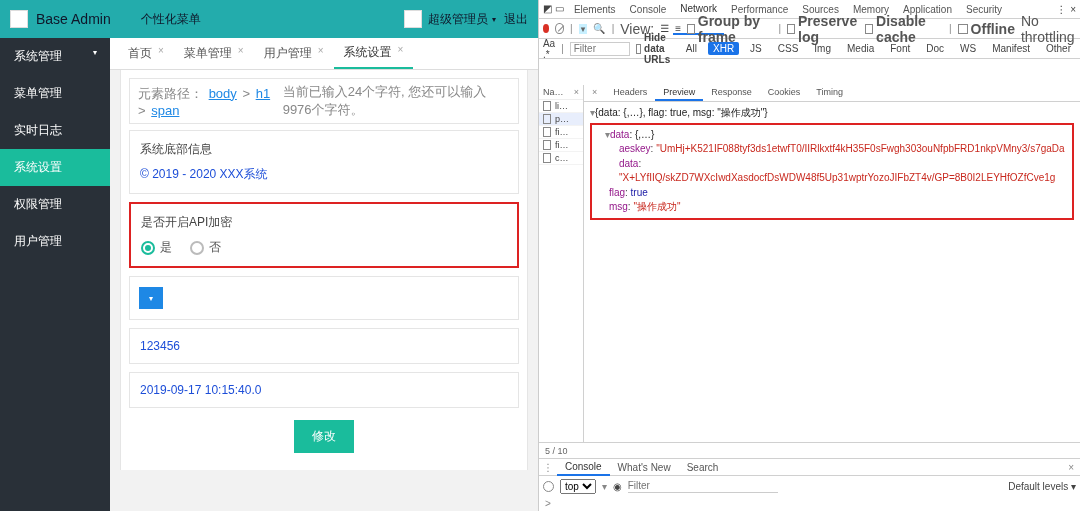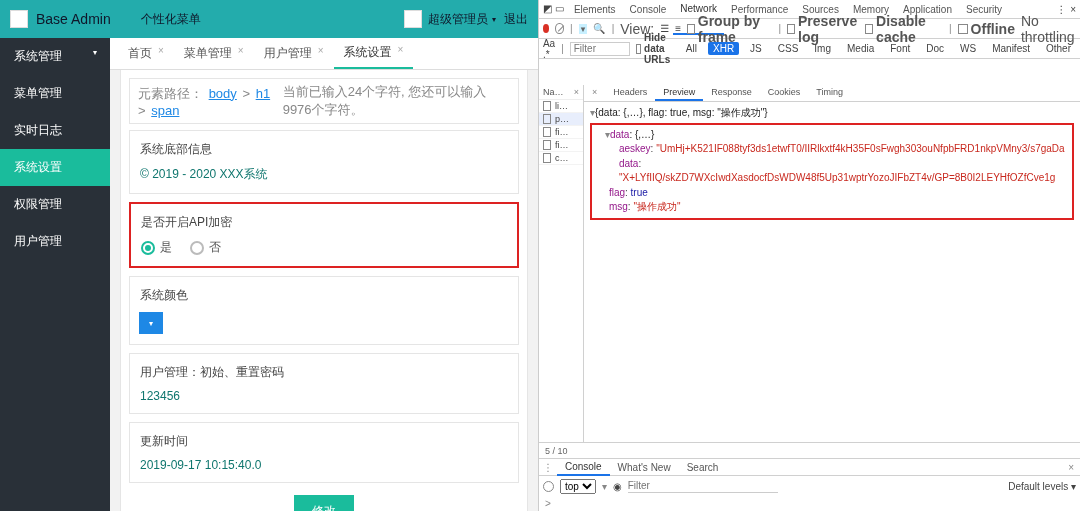--- a/index.html
+++ b/index.html
@@ -29,21 +29,21 @@
     .tab.active { color: #333; border-bottom: 2px solid #1abc9c; }
 
     .content { flex: 1; overflow-y: auto; padding: 0 10px 0 10px; position: relative; }
     .content-inner { background: #fff; border-left: 1px solid #e5e5e5; border-right: 1px solid #e5e5e5; padding: 8px; min-height: 400px; }
     .pathrow { display: flex; align-items: center; justify-content: flex-end; border: 1px solid #e5e5e5; padding: 4px 8px; color: #888; font-size: 13px; margin-bottom: 6px; }
     .pathrow a { color: #1e88e5; text-decoration: underline; margin: 0 2px; }
 
     .card { border: 1px solid #e5e5e5; padding: 10px; margin-bottom: 8px; }
     .api-card { border: 2px solid #d22; }
     .card-title { font-size: 12px; color: #444; margin-bottom: 8px; }
-    .card-value { font-size: 12px; color: #0f766e; }
+    .card-value { font-size: 12px; color: #1d4ed8; }
     .radio-row { display: flex; align-items: center; gap: 18px; margin-top: 8px; }
     .radio-row label { display: flex; align-items: center; gap: 5px; font-size: 12px; color: #555; }
     .radio-outer { width: 14px; height: 14px; border: 2px solid #1abc9c; border-radius: 50%; display: inline-flex; align-items: center; justify-content: center; }
     .radio-outer.off { border-color: #bbb; }
     .radio-inner { width: 6px; height: 6px; background: #1abc9c; border-radius: 50%; }
 
     .color-row { display:flex; align-items:center; }
     .color-input { width: 105px; height: 22px; border: 1px solid #ccc; padding: 0 4px; font-size: 11px; }
     .color-btn { width: 24px; height: 22px; background: #1e88e5; color: #fff; display: inline-flex; align-items: center; justify-content: center; font-size: 8px; margin-left: -1px; border: 1px solid #1e88e5; }
 
@@ -176,33 +176,30 @@
                 <span>是</span>
               </label>
               <label>
                 <span class="radio-outer off"></span>
                 <span>否</span>
               </label>
             </div>
           </div>
 
           <div class="card">
-            <div class="card-title">系统颜色</div>
             <div class="color-row">
               <span class="color-btn">▾</span>
             </div>
           </div>
 
           <div class="card">
-            <div class="card-title">用户管理：初始、重置密码</div>
             <div class="card-value">123456</div>
           </div>
 
           <div class="card">
-            <div class="card-title">更新时间</div>
             <div class="card-value">2019-09-17 10:15:40.0</div>
           </div>
 
           <button class="submit-btn">修改</button>
         </div>
 
       </div>
     </div>
   </div>
 </div>

